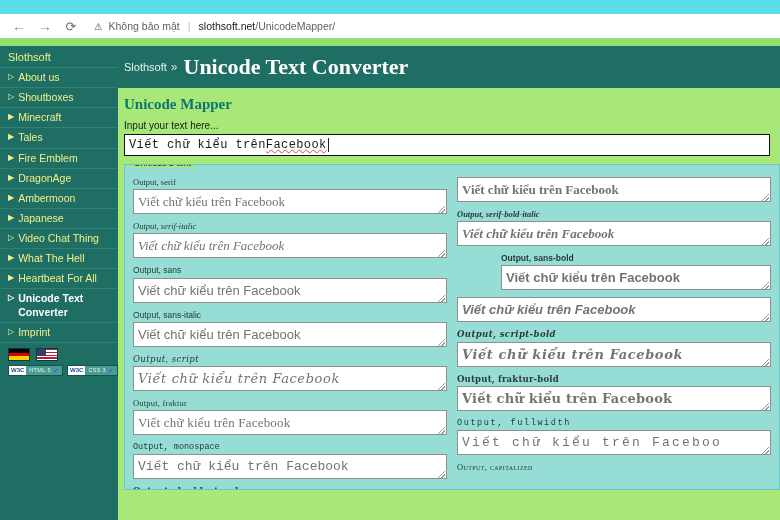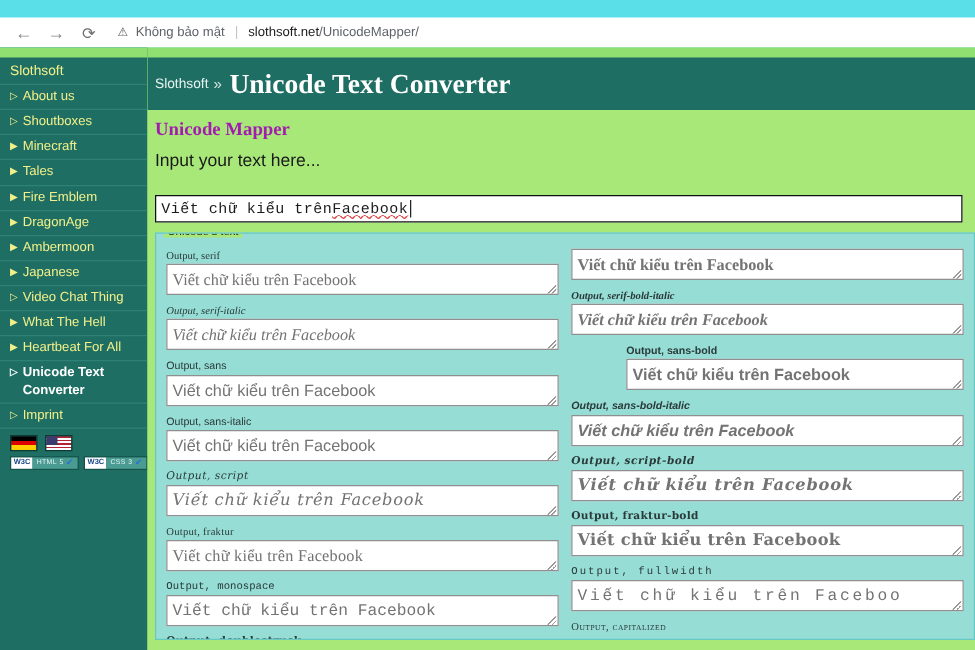--- a/index.html
+++ b/index.html
@@ -164,27 +164,27 @@
     background: #a8e878;
     flex: 1;
     padding: 8px 0 0 6px;
     overflow: hidden;
     min-height: 0;
   }
   #section-title {
     font-family: "Liberation Serif", serif;
     font-size: 15px;
     font-weight: bold;
-    color: #a21caf;
+    color: #0f766e;
     margin-bottom: 7px;
   }
   #input-label {
-    font-size: 14px;
+    font-size: 10px;
     color: #1a1a1a;
-    margin-bottom: 20px;
+    margin-bottom: 3px;
   }
   #input-field {
     width: 98.5%;
     height: 22px;
     background: #ffffff;
     border: 1px solid #111;
     font-family: "Liberation Mono", monospace;
     font-size: 12px;
     color: #1a1a1a;
     display: flex;
@@ -491,21 +491,20 @@
 
             <div class="out-block">
               <div class="out-label s-sans-b">Output, sans-bold</div>
               <div class="out-box s-sans-b">
                 <span>Viết chữ kiểu trên Facebook</span>
                 <span class="grip"></span>
               </div>
             </div>
 
             <div class="out-block">
-              <div class="out-label s-sans-bi">Output, sans-bold-italic</div>
               <div class="out-box s-sans-bi">
                 <span>Viết chữ kiểu trên Facebook</span>
                 <span class="grip"></span>
               </div>
             </div>
 
             <div class="out-block">
               <div class="out-label s-script-b">Output, script-bold</div>
               <div class="out-box s-script-b">
                 <span>Viết chữ kiểu trên Facebook</span>

